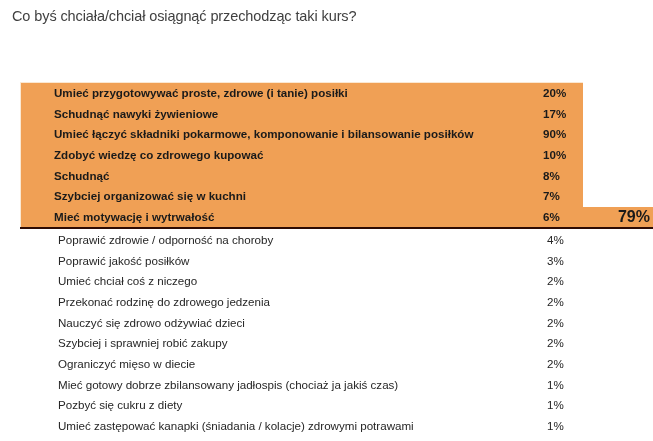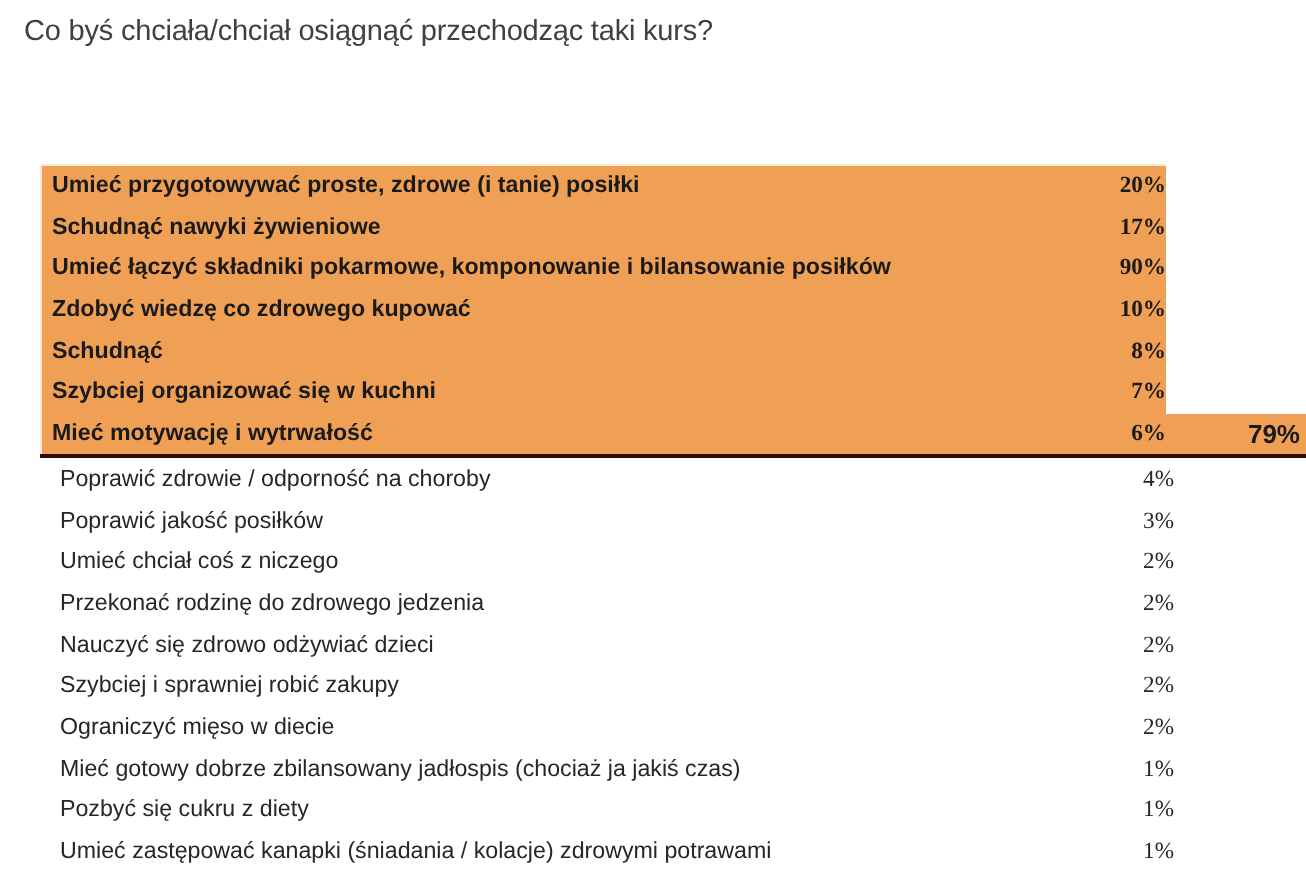--- a/index.html
+++ b/index.html
@@ -42,29 +42,28 @@
     display: flex;
     align-items: center;
     box-sizing: border-box;
   }
 
   .row .label {
     font-size: 11.6px;
     white-space: nowrap;
     padding-left: 6px;
     flex: 0 0 auto;
+    margin-left: 28px;
   }
 
   .row .value {
     position: absolute;
     right: 73px;
-    text-align: right;
     font-size: 11.6px;
     width: 40px;
-    font-family: Liberation Serif, serif;
   }
 
   
   #highlight-block {
     position: absolute;
     left: 10px;
     top: 41px;
     width: 563px;
     height: 145px;
     background: #F0A055;
@@ -81,21 +80,21 @@
     height: 20px;
     background: #F0A055;
     box-sizing: border-box;
   }
 
   #total-badge-cell .total-value {
     position: absolute;
     right: 5px;
     top: 50%;
     transform: translateY(-50%);
-    font-size: 13px;
+    font-size: 16px;
     font-weight: bold;
     color: #1a1a1a;
   }
 
   #separator-line {
     position: absolute;
     left: 10px;
     top: 186px;
     width: 635px;
     height: 2px;

